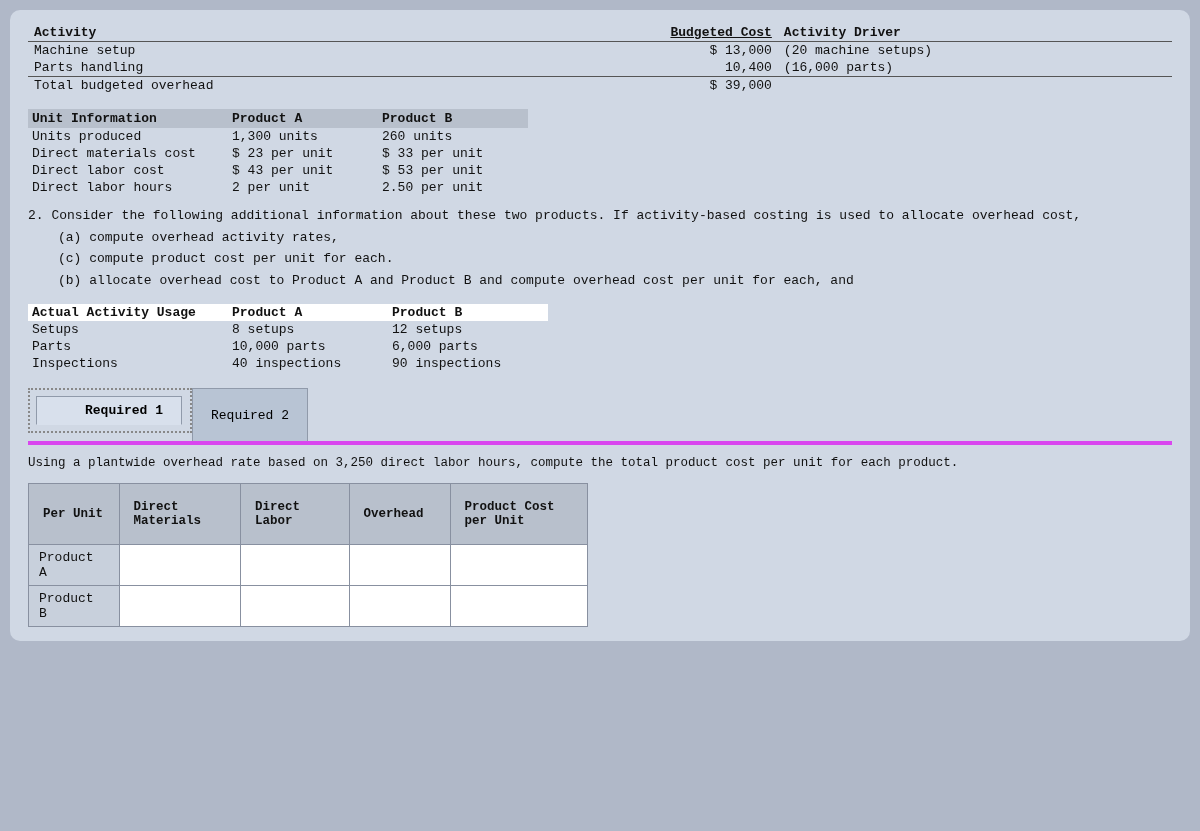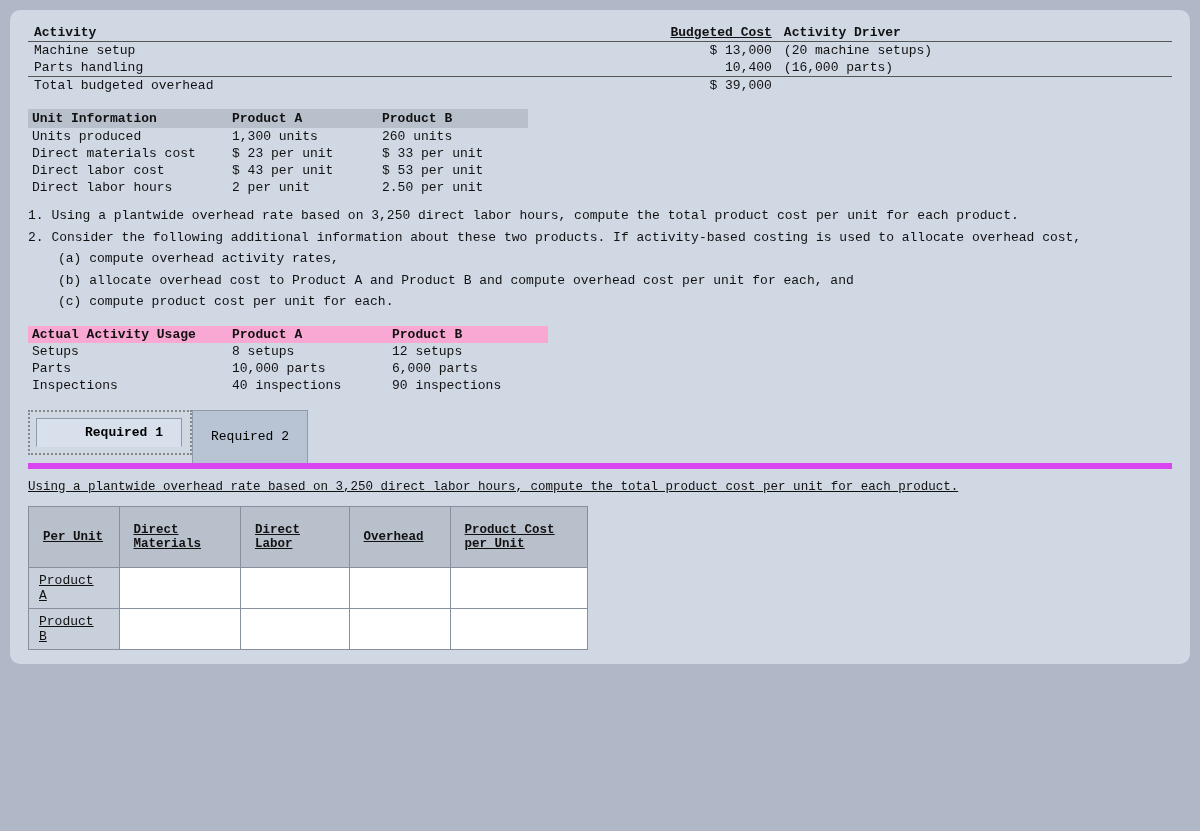--- a/index.html
+++ b/index.html
@@ -64,21 +64,21 @@
     .actual-usage-section {
       margin-bottom: 16px;
     }
     .actual-table {
       border-collapse: collapse;
     }
     .actual-table td {
       padding: 1px 14px 1px 4px;
     }
     .actual-header-row td {
-      background: #f9a8d4;
+      background: #ffffff;
       font-weight: bold;
     }
     .complete-box {
       background: #c0c8d8;
       border: 1px solid #8890a0;
       padding: 10px 14px;
       margin-bottom: 14px;
       font-weight: bold;
       font-size: 13.5px;
     }
@@ -100,23 +100,22 @@
       font-size: 13px;
       margin-right: 2px;
     }
     .tab.active {
       background: #d8e0ec;
       border-bottom: 1px solid #d8e0ec;
       font-weight: bold;
       padding-left: 48px;
     }
     .tab-content {
-      border-top: 6px solid #d946ef;
+      border-top: 4px solid #d946ef;
       padding: 10px 0 0 0;
-      text-decoration: underline;
     }
     .tab-description {
       font-size: 12.5px;
       margin-bottom: 10px;
       line-height: 1.4;
     }
     .answer-table {
       border-collapse: collapse;
       width: 560px;
     }
@@ -212,25 +211,24 @@
         <td>Direct labor hours</td>
         <td>2 per unit</td>
         <td>2.50 per unit</td>
       </tr>
     </tbody>
       </table>
   </div>
 
   
   <div class="instructions">
-    <p>1. Using a plantwide overhead rate based on 3,250 direct labor hours, compute the total product cost per unit for each product.</p>
     <p>2. Consider the following additional information about these two products. If activity-based costing is used to allocate overhead cost,</p>
     <p class="indent">(a) compute overhead activity rates,</p>
+    <p class="indent">(c) compute product cost per unit for each.</p>
     <p class="indent">(b) allocate overhead cost to Product A and Product B and compute overhead cost per unit for each, and</p>
-    <p class="indent">(c) compute product cost per unit for each.</p>
   </div>
 
   
   <div class="actual-usage-section">
     <table class="actual-table">
       <tbody>
           <tr class="actual-header-row">
         <td style="min-width:200px;">Actual Activity Usage</td>
         <td style="min-width:160px;">Product A</td>
         <td style="min-width:160px;">Product B</td>

